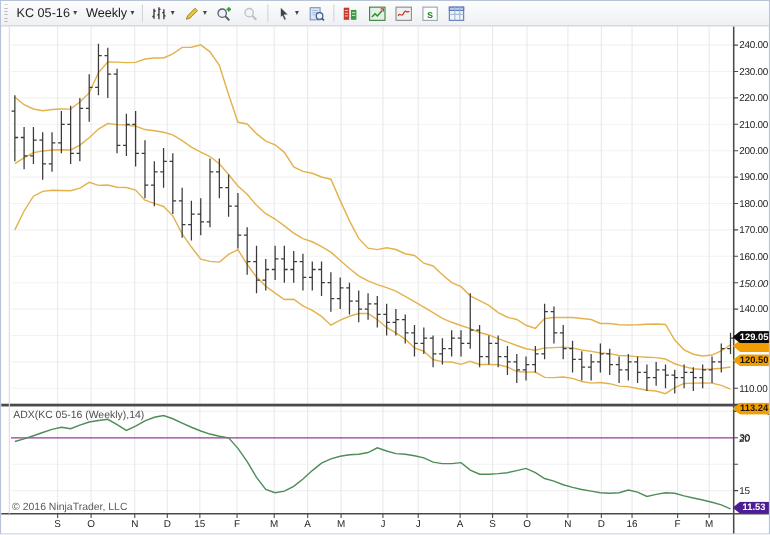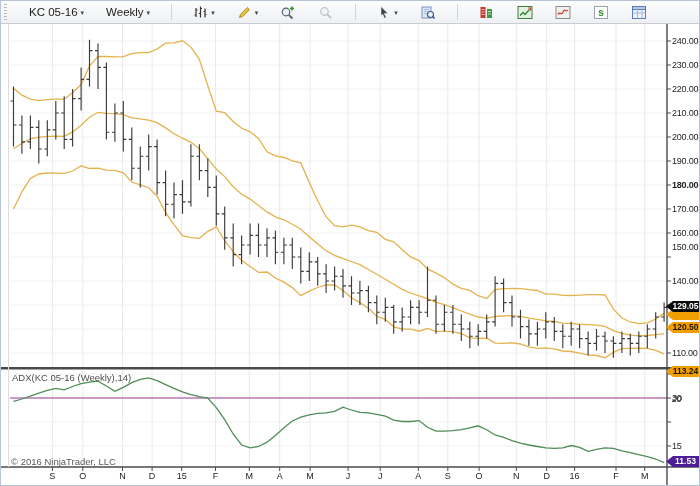--- a/index.html
+++ b/index.html
@@ -6,21 +6,21 @@
   .app{
     position:relative;width:700px;height:486px;overflow:hidden;
     background:#ffffff;font-family:"Liberation Sans",sans-serif;
     border:1px solid #b7c3d6;box-sizing:border-box;
   }
   
   .toolbar{
     position:absolute;left:0;top:0;width:100%;height:23px;
     background:linear-gradient(#fdfdfd,#eef0f3);
     border-bottom:1px solid #c9ccd2;
-    display:flex;align-items:center;gap:14px;box-sizing:border-box;
+    display:flex;align-items:center;gap:0;box-sizing:border-box;
     padding-left:2px;z-index:30;
   }
   .grip{
     width:3px;height:16px;margin:0 4px 0 1px;
     background:repeating-linear-gradient(#b9b9b9 0 1px,transparent 1px 3px);
   }
   .tb-btn{
     display:flex;align-items:center;gap:3px;border:none;background:transparent;
     font-family:"Liberation Sans",sans-serif;font-size:11.5px;color:#222;
     padding:2px 4px;height:20px;cursor:default;
@@ -184,24 +184,24 @@
     <div class="marker marker-adx">11.53</div>
   </div>
 
   <div id="labels-layer">
       <div class="tick-lbl" style="left: 671px; top: 34.5px;">240.00</div>
       <div class="tick-lbl" style="left: 671px; top: 58.5px;">230.00</div>
       <div class="tick-lbl" style="left: 671px; top: 82.5px;">220.00</div>
       <div class="tick-lbl" style="left: 671px; top: 106.5px;">210.00</div>
       <div class="tick-lbl" style="left: 671px; top: 130.5px;">200.00</div>
       <div class="tick-lbl" style="left: 671px; top: 154.5px;">190.00</div>
-      <div class="tick-lbl" style="left: 671px; top: 178.5px; font-weight: bold;">180.00</div>
+      <div class="tick-lbl" style="left: 671px; top: 178.5px;">180.00</div>
       <div class="tick-lbl" style="left: 671px; top: 202.5px;">170.00</div>
       <div class="tick-lbl" style="left: 671px; top: 226.5px;">160.00</div>
-      <div class="tick-lbl" style="left: 671px; top: 241px;">150.00</div>
+      <div class="tick-lbl" style="left: 671px; top: 252px; font-style: italic;">150.00</div>
       <div class="tick-lbl" style="left: 671px; top: 274.5px;">140.00</div>
       <div class="tick-lbl" style="left: 671px; top: 298.5px;">130.00</div>
       <div class="tick-lbl" style="left: 671px; top: 322.5px;">120.00</div>
       <div class="tick-lbl" style="left: 671px; top: 346.5px;">110.00</div>
       <div class="tick-lbl" style="left: 678px; top: 367.5px; padding-left: 18px;">30</div>
       <div class="tick-lbl" style="left: 671px; top: 391.5px;">30</div>
       <div class="tick-lbl" style="left: 671px; top: 393px; font-style: italic;">20</div>
       <div class="tick-lbl" style="left: 671px; top: 439.5px;">15</div>
       <div class="month-lbl" style="left: 51.37px; top: 470px;">S</div>
       <div class="month-lbl" style="left: 81.79px; top: 470px;">O</div>

